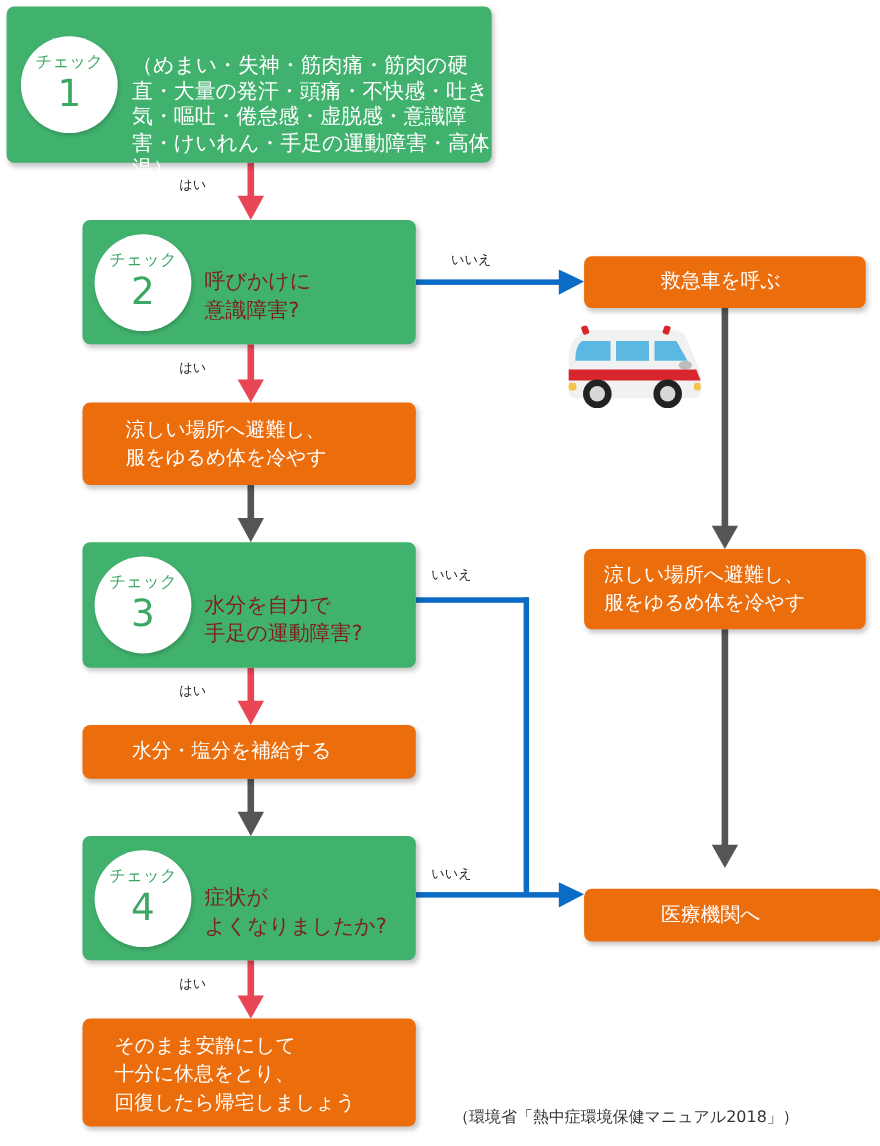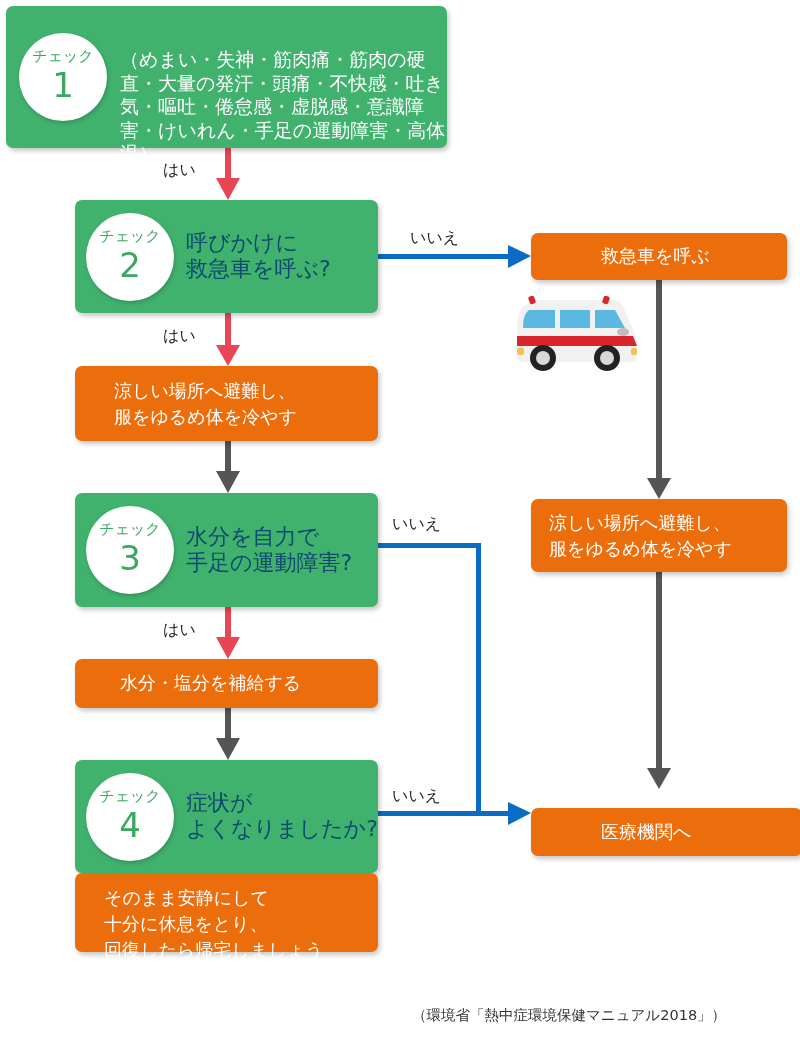--- a/index.html
+++ b/index.html
@@ -3,25 +3,25 @@
 <meta charset="utf-8">
 <style>
   html,body{margin:0;padding:0;background:#ffffff;}
   body{width:800px;height:1042px;position:relative;overflow:hidden;font-family:"DejaVu Sans","Liberation Sans",sans-serif;}
   .box{position:absolute;border-radius:7px;box-shadow:2px 3px 5px rgba(0,0,0,0.22);box-sizing:border-box;}
   .green{background:#41b26e;}
   .orange{background:#ec6d0b;color:#ffffff;}
   .circle{position:absolute;width:88px;height:88px;border-radius:50%;background:#ffffff;box-shadow:1px 2px 4px rgba(0,0,0,0.2);color:#3aa862;text-align:center;}
   .circle .lbl{display:block;font-size:15px;margin-top:14px;line-height:18px;}
   .circle .num{display:block;font-size:34px;line-height:36px;margin-top:2px;}
-  .q{position:absolute;color:#0c4a6e;font-size:22px;line-height:26px;}
+  .q{position:absolute;color:#7f1d1d;font-size:19px;line-height:26px;margin-top:13px;}
   .q1title{position:absolute;color:#f6f08a;font-size:18.5px;line-height:24px;left:118px;top:12px;white-space:nowrap;}
   .q1sym{position:absolute;color:#ffffff;font-size:19px;line-height:23.5px;left:114px;top:42px;width:326px;}
   .otext{position:absolute;font-size:18px;line-height:26px;white-space:nowrap;}
-  .lab{position:absolute;font-size:16px;color:#222;white-space:nowrap;}
+  .lab{position:absolute;font-size:12px;color:#222;white-space:nowrap;}
   .caption{position:absolute;font-size:14.5px;color:#333;white-space:nowrap;}
   svg.lines{position:absolute;left:0;top:0;}
 </style>
 </head>
 <body>
 
 <svg class="lines" width="800" height="1042">
 
   <g>
     <rect x="225" y="148" width="6" height="32" fill="#e84655"></rect>
@@ -81,21 +81,21 @@
 
 <div class="lab" style="left:163px;top:160px;">はい</div>
 
 <div class="box green" style="left:75px;top:200px;width:303px;height:113px;">
   <div class="circle" style="left:11px;top:13px;">
     <span class="lbl">チェック</span>
     <span class="num">2</span>
   </div>
   <div class="q" style="left:111px;top:30px;">
     <div>呼びかけに</div>
-    <div>救急車を呼ぶ?</div>
+    <div>意識障害?</div>
   </div>
 </div>
 
 <div class="lab" style="left:410px;top:228px;">いいえ</div>
 
 <div class="lab" style="left:163px;top:326px;">はい</div>
 
 <div class="box orange" style="left:75px;top:366px;width:303px;height:75px;">
   <div class="otext" style="left:39px;top:12px;">
     <div>涼しい場所へ避難し、</div>
@@ -130,21 +130,21 @@
   <div class="q" style="left:111px;top:30px;">
     <div>症状が</div>
     <div>よくなりましたか?</div>
   </div>
 </div>
 
 <div class="lab" style="left:392px;top:786px;">いいえ</div>
 
 <div class="lab" style="left:163px;top:886px;">はい</div>
 
-<div class="box orange" style="left:75px;top:873px;width:303px;height:79px;">
+<div class="box orange" style="left:75px;top:926px;width:303px;height:98px;">
   <div class="otext" style="left:29px;top:12px;">
     <div>そのまま安静にして</div>
     <div>十分に休息をとり、</div>
     <div>回復したら帰宅しましょう</div>
   </div>
 </div>
 
 <div class="box orange" style="left:531px;top:233px;width:256px;height:47px;">
   <div class="otext" style="left:70px;top:10px;">救急車を呼ぶ</div>
 </div>

